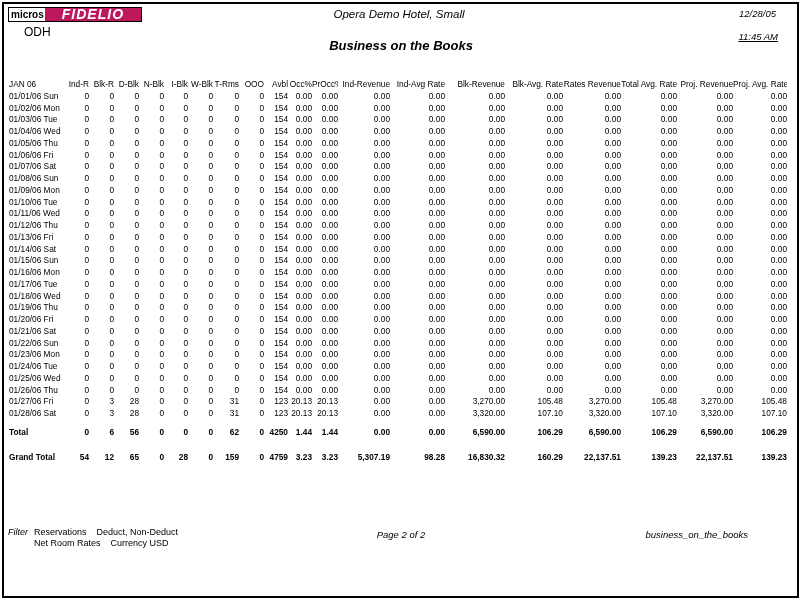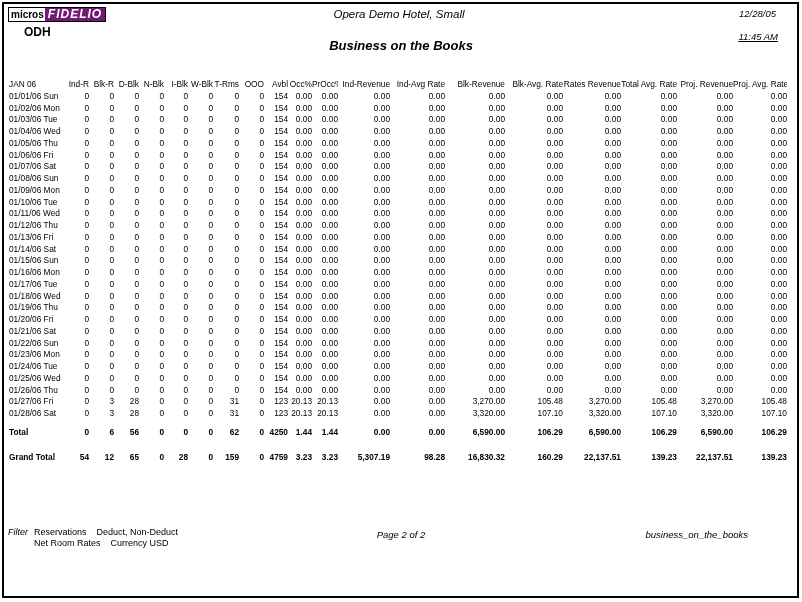--- a/index.html
+++ b/index.html
@@ -3,22 +3,22 @@
 <meta charset="utf-8">
 <style>
   * { box-sizing: border-box; }
   html, body { margin: 0; padding: 0; background: #e8e8e8; }
   body { font-family: "Liberation Sans", sans-serif; color: #000; }
   .page { position: relative; width: 802px; height: 602px; background: #fff; overflow: hidden; }
   .frame { position: absolute; left: 2px; top: 2px; right: 3px; bottom: 4px; border: 2px solid #000; pointer-events: none; }
 
   .logo { position: absolute; left: 8px; top: 7px; display: inline-flex; border: 1px solid #000; font-weight: bold; align-items: stretch; }
   .logo .micros { background: #fff; color: #000; font-size: 10px; line-height: 13px; padding: 0 1px 0 2px; }
-  .logo .fidelio { background: #701a75; color: #fff; font-size: 12px; line-height: 13px; padding: 0 3px; letter-spacing: 1px; font-style: italic; }
-  .odh { position: absolute; left: 24px; top: 25px; font-weight: bold; font-size: 12px; }
+  .logo .fidelio { background: #be185d; color: #fff; font-size: 14px; line-height: 13px; padding: 0 17px; letter-spacing: 1px; font-style: italic; }
+  .odh { position: absolute; left: 24px; top: 25px; font-weight: normal; font-size: 12px; }
   .hotel-name { position: absolute; left: 0; right: 4px; top: 8px; text-align: center; font-style: italic; font-size: 11.5px; }
   .print-date { position: absolute; right: 26px; top: 8px; font-size: 9.5px; font-style: italic; text-align: center; }
   .print-time { position: absolute; right: 24px; top: 31px; font-size: 9.5px; font-style: italic; text-decoration: underline; }
   .report-title { position: absolute; left: 0; right: 0; top: 38px; text-align: center; font-weight: bold; font-style: italic; font-size: 13px; }
 
   .table-wrap { position: absolute; left: 7px; top: 79px; }
   table { border-collapse: collapse; table-layout: fixed; width: 780px; }
   th, td { font-size: 8.3px; line-height: 11.75px; height: 11.75px; padding: 0; white-space: nowrap; overflow: hidden; font-weight: normal; }
   th.num, td.num { text-align: right; }
   .date-col { text-align: left; padding-left: 2px; }

